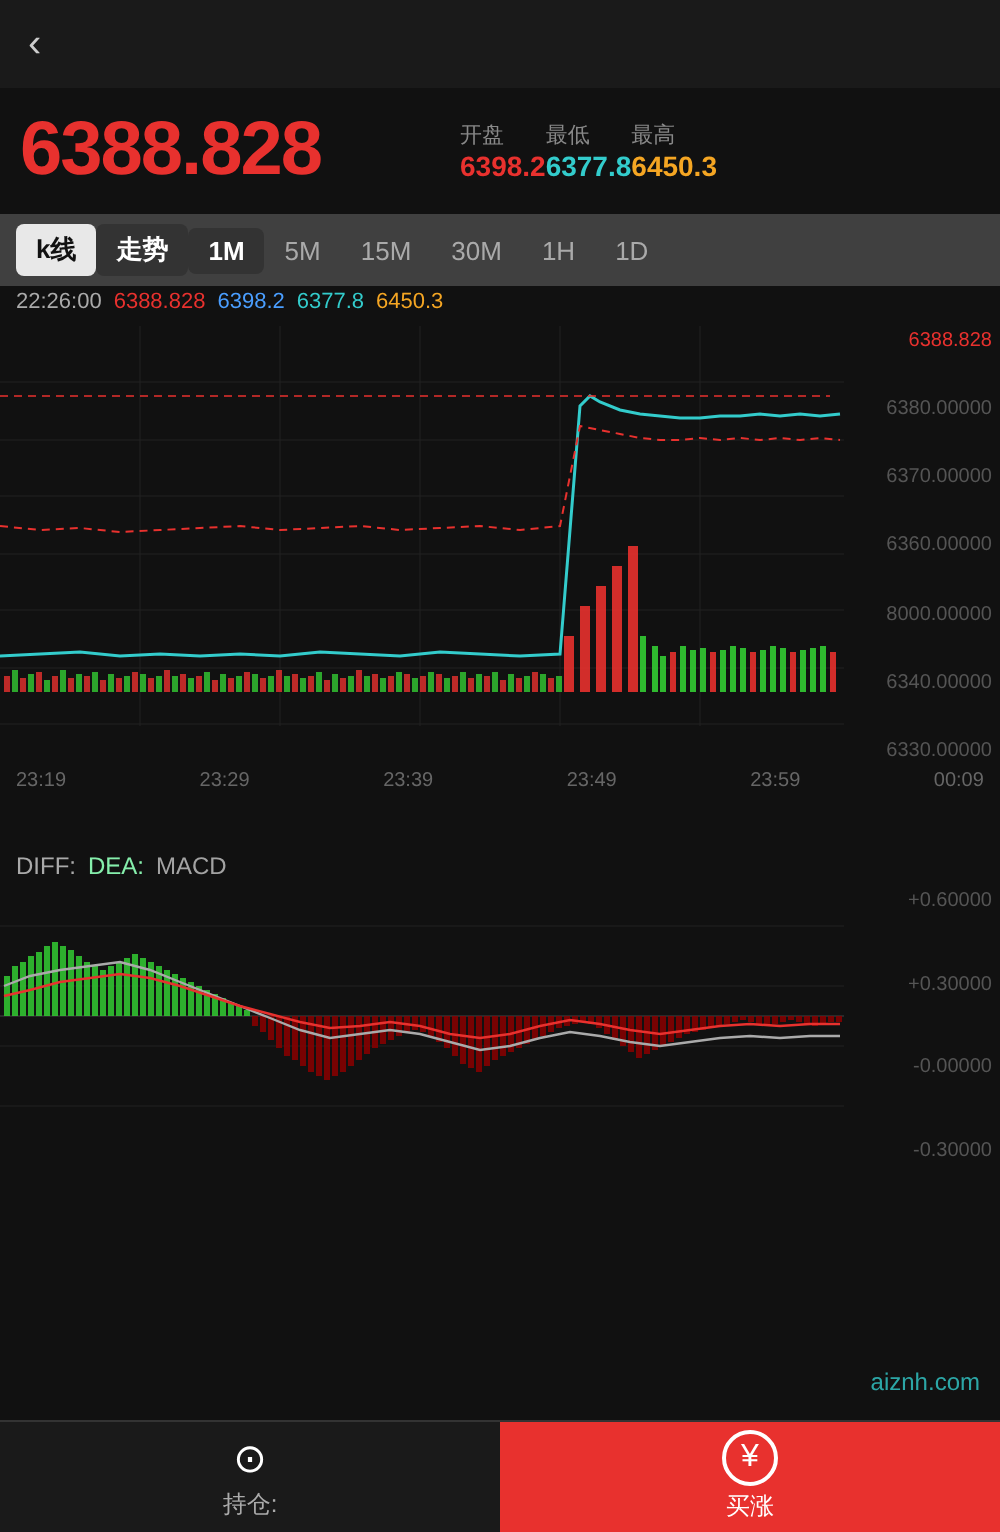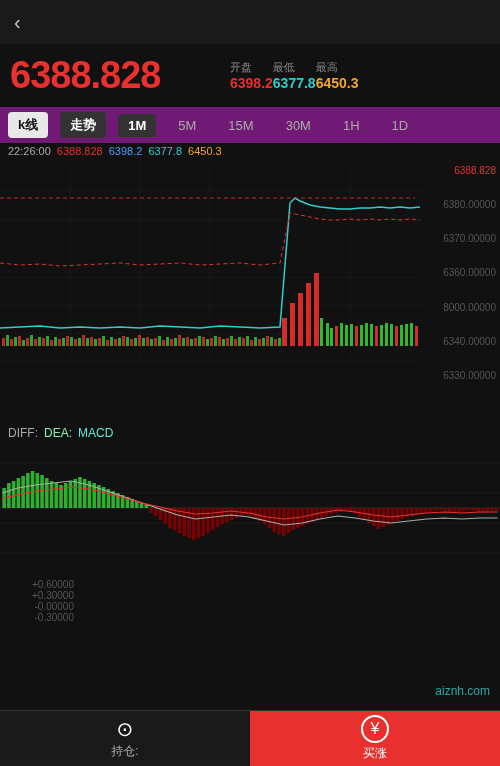--- a/index.html
+++ b/index.html
@@ -71,26 +71,26 @@
     .stat-value {
       font-size: 14px;
       font-weight: 600;
     }
     .stat-open { color: #e8312e; }
     .stat-low { color: #3cc; }
     .stat-high { color: #f5a623; }
 
     
     .tabs-row {
-      background: #701a75;
+      background: #404040;
       display: flex;
       align-items: center;
       padding: 0 8px;
       height: 36px;
-      gap: 12px;
+      gap: 0;
     }
     .tab {
       padding: 4px 10px;
       font-size: 13px;
       color: #aaa;
       cursor: pointer;
       border-radius: 4px;
     }
     .tab.active {
       background: #333;
@@ -164,28 +164,27 @@
     .macd-label {
       padding: 4px 8px;
       font-size: 12px;
       height: 20px;
       display: flex;
       align-items: center;
       gap: 6px;
     }
     .diff-label { color: #aaa; }
     .dea-label { color: #86efac; }
-    .macd-tag { color: #5eead4; text-align: right; }
+    .macd-tag { color: #a3a3a3; text-align: right; }
 
     
     .macd-chart {
       position: relative;
       height: 140px;
       display: flex;
-      flex-direction: column;
     }
     .macd-svg-area {
       flex: 1;
     }
     .macd-y-axis {
       width: 78px;
       display: flex;
       flex-direction: column;
       justify-content: space-between;
       padding: 2px 4px;
@@ -418,20 +417,28 @@
       <span class="highlight">6388.828</span>
       <span>6380.00000</span>
       <span>6370.00000</span>
       <span>6360.00000</span>
       <span>8000.00000</span>
       <span>6340.00000</span>
       <span>6330.00000</span>
     </div>
   </div>
 
+  <div class="x-axis">
+    <span>23:19</span>
+    <span>23:29</span>
+    <span>23:39</span>
+    <span>23:49</span>
+    <span>23:59</span>
+    <span>00:09</span>
+  </div>
 
 </div>
 
 <div class="macd-label">
   <span class="diff-label">DIFF:</span>
   <span class="dea-label">DEA:</span>
   <span class="macd-tag">MACD</span>
 </div>
 
 <div class="macd-chart">

